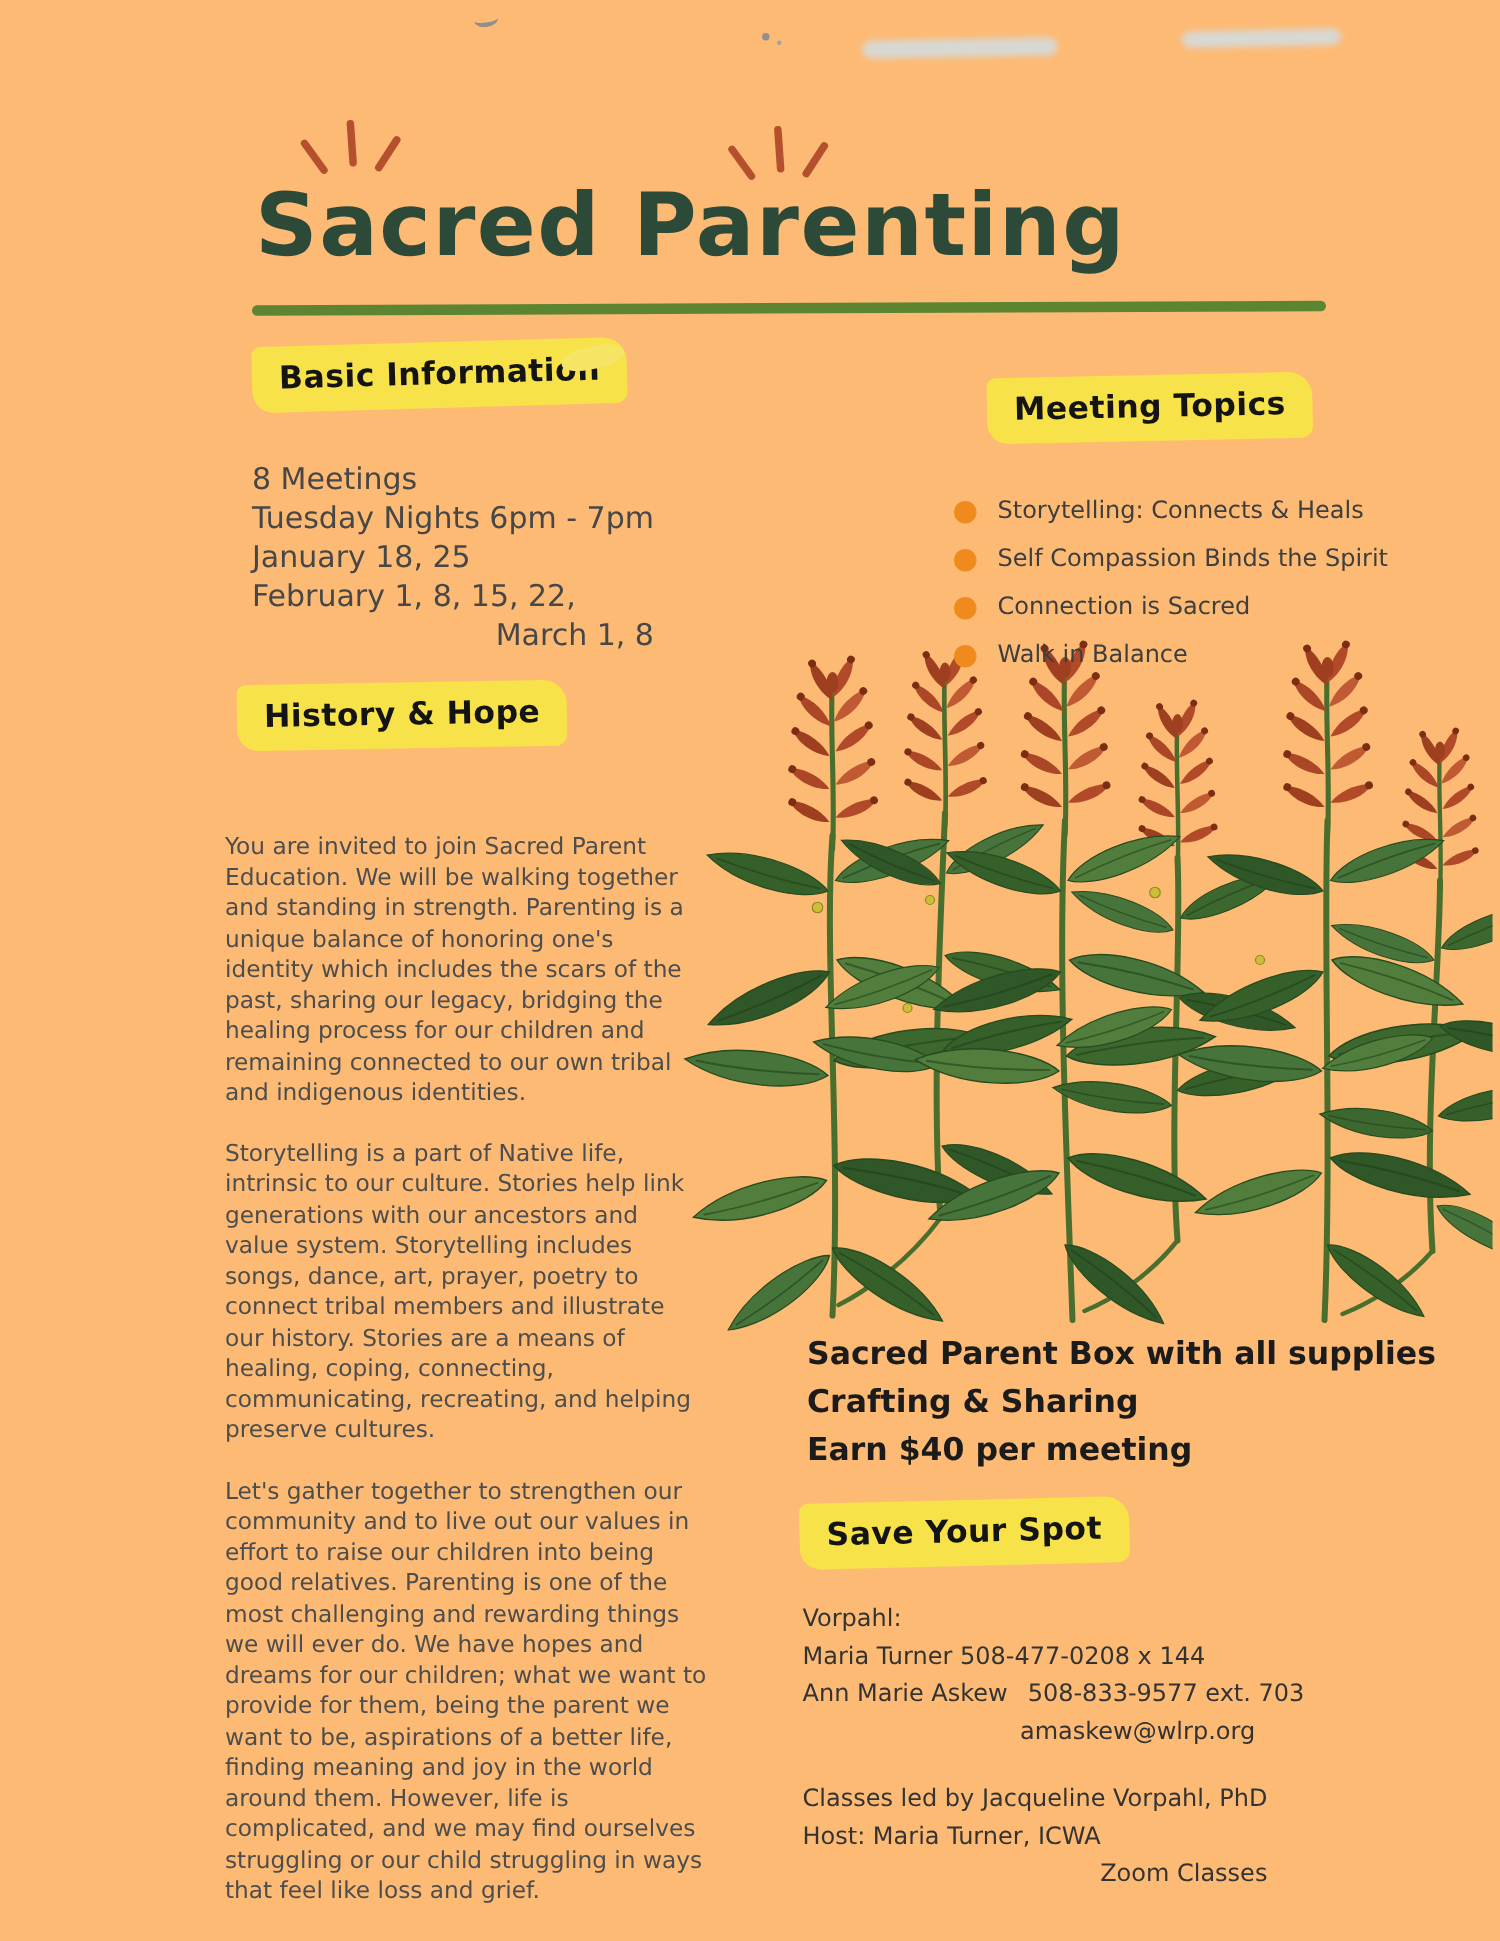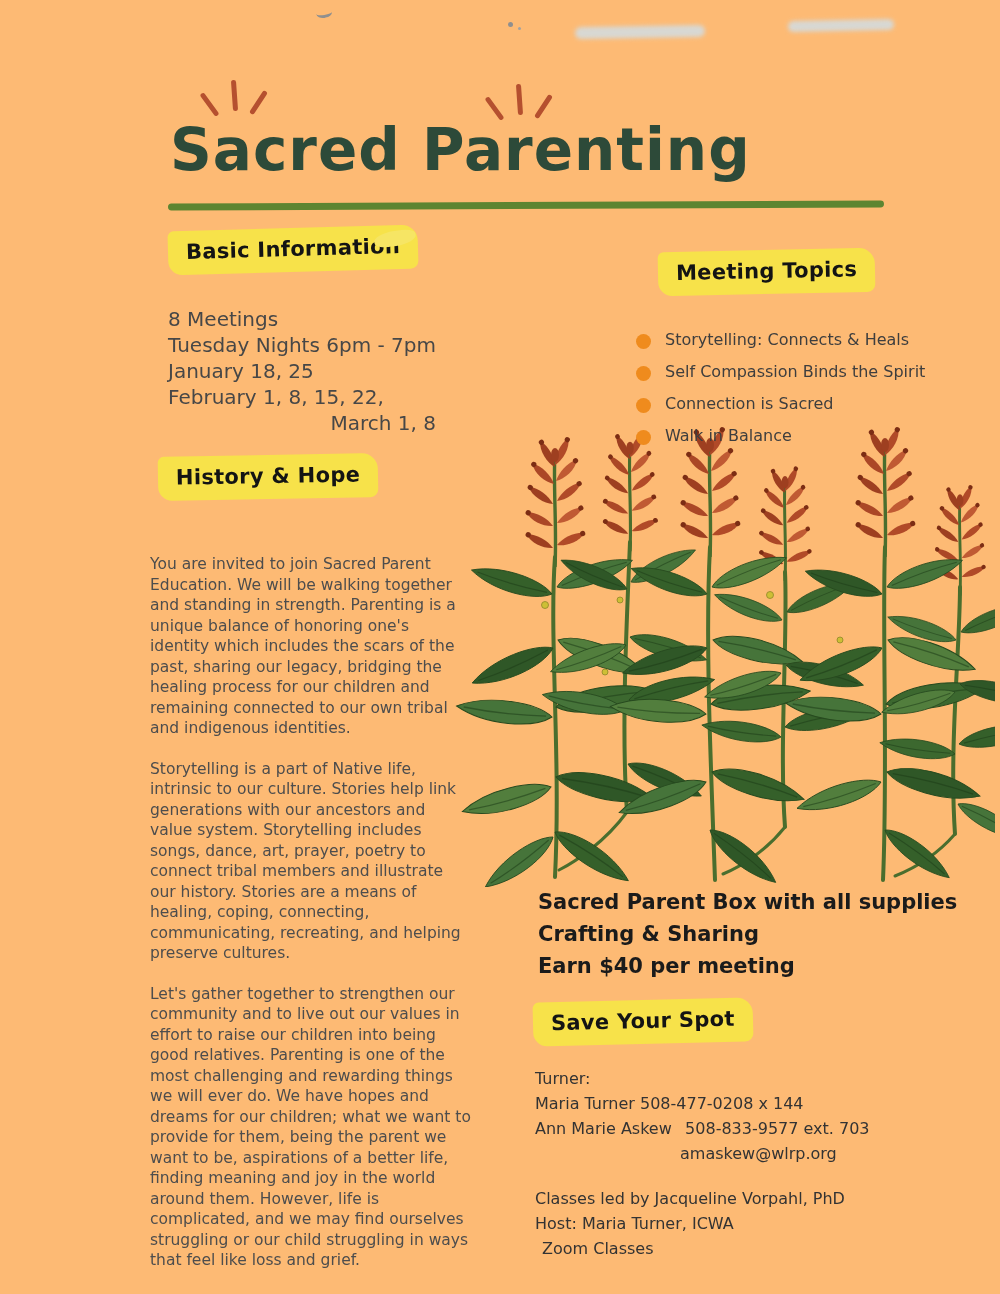--- a/index.html
+++ b/index.html
@@ -55,21 +55,21 @@
   
   .sage { position:absolute; left:455px; top:372px; z-index:1; }
 
   
   .benefits { position:absolute; left:538px; top:886px; font-size:21px; font-weight:700;
     color:#1b1b1b; line-height:32px; z-index:4; }
   .contact { position:absolute; left:535px; top:1066px; font-size:16px; line-height:25px; color:#333; }
   .contact .email { padding-left:145px; }
   .c-name2 { display:inline-block; width:145px; }
   .host { position:absolute; left:535px; top:1186px; font-size:16px; line-height:25px; color:#333; }
-  .host .indent { padding-left:7px; }
+  .host .indent { padding-left:7px;text-align:right; }
 </style>
 </head>
 <body>
 
 <div class="page">
 
   <div class="smudge s1"></div>
   <div class="smudge s2"></div>
   <div class="artifact-check"></div>
   <div class="artifact-dots"></div>
@@ -237,21 +237,21 @@
 
   <div class="benefits">
     <div>Sacred Parent Box with all supplies</div>
     <div>Crafting &amp; Sharing</div>
     <div>Earn $40 per meeting</div>
   </div>
 
   <div class="hl-box box-save">Save Your Spot</div>
 
   <div class="contact">
-    <div>Turner:</div>
+    <div>Vorpahl:</div>
     <div>
       <span>Maria Turner</span>
       <span>508-477-0208 x 144</span>
     </div>
     <div>
       <span class="c-name2">Ann Marie Askew</span>
       <span>508-833-9577 ext. 703</span>
     </div>
     <div class="email">amaskew@wlrp.org</div>
   </div>

